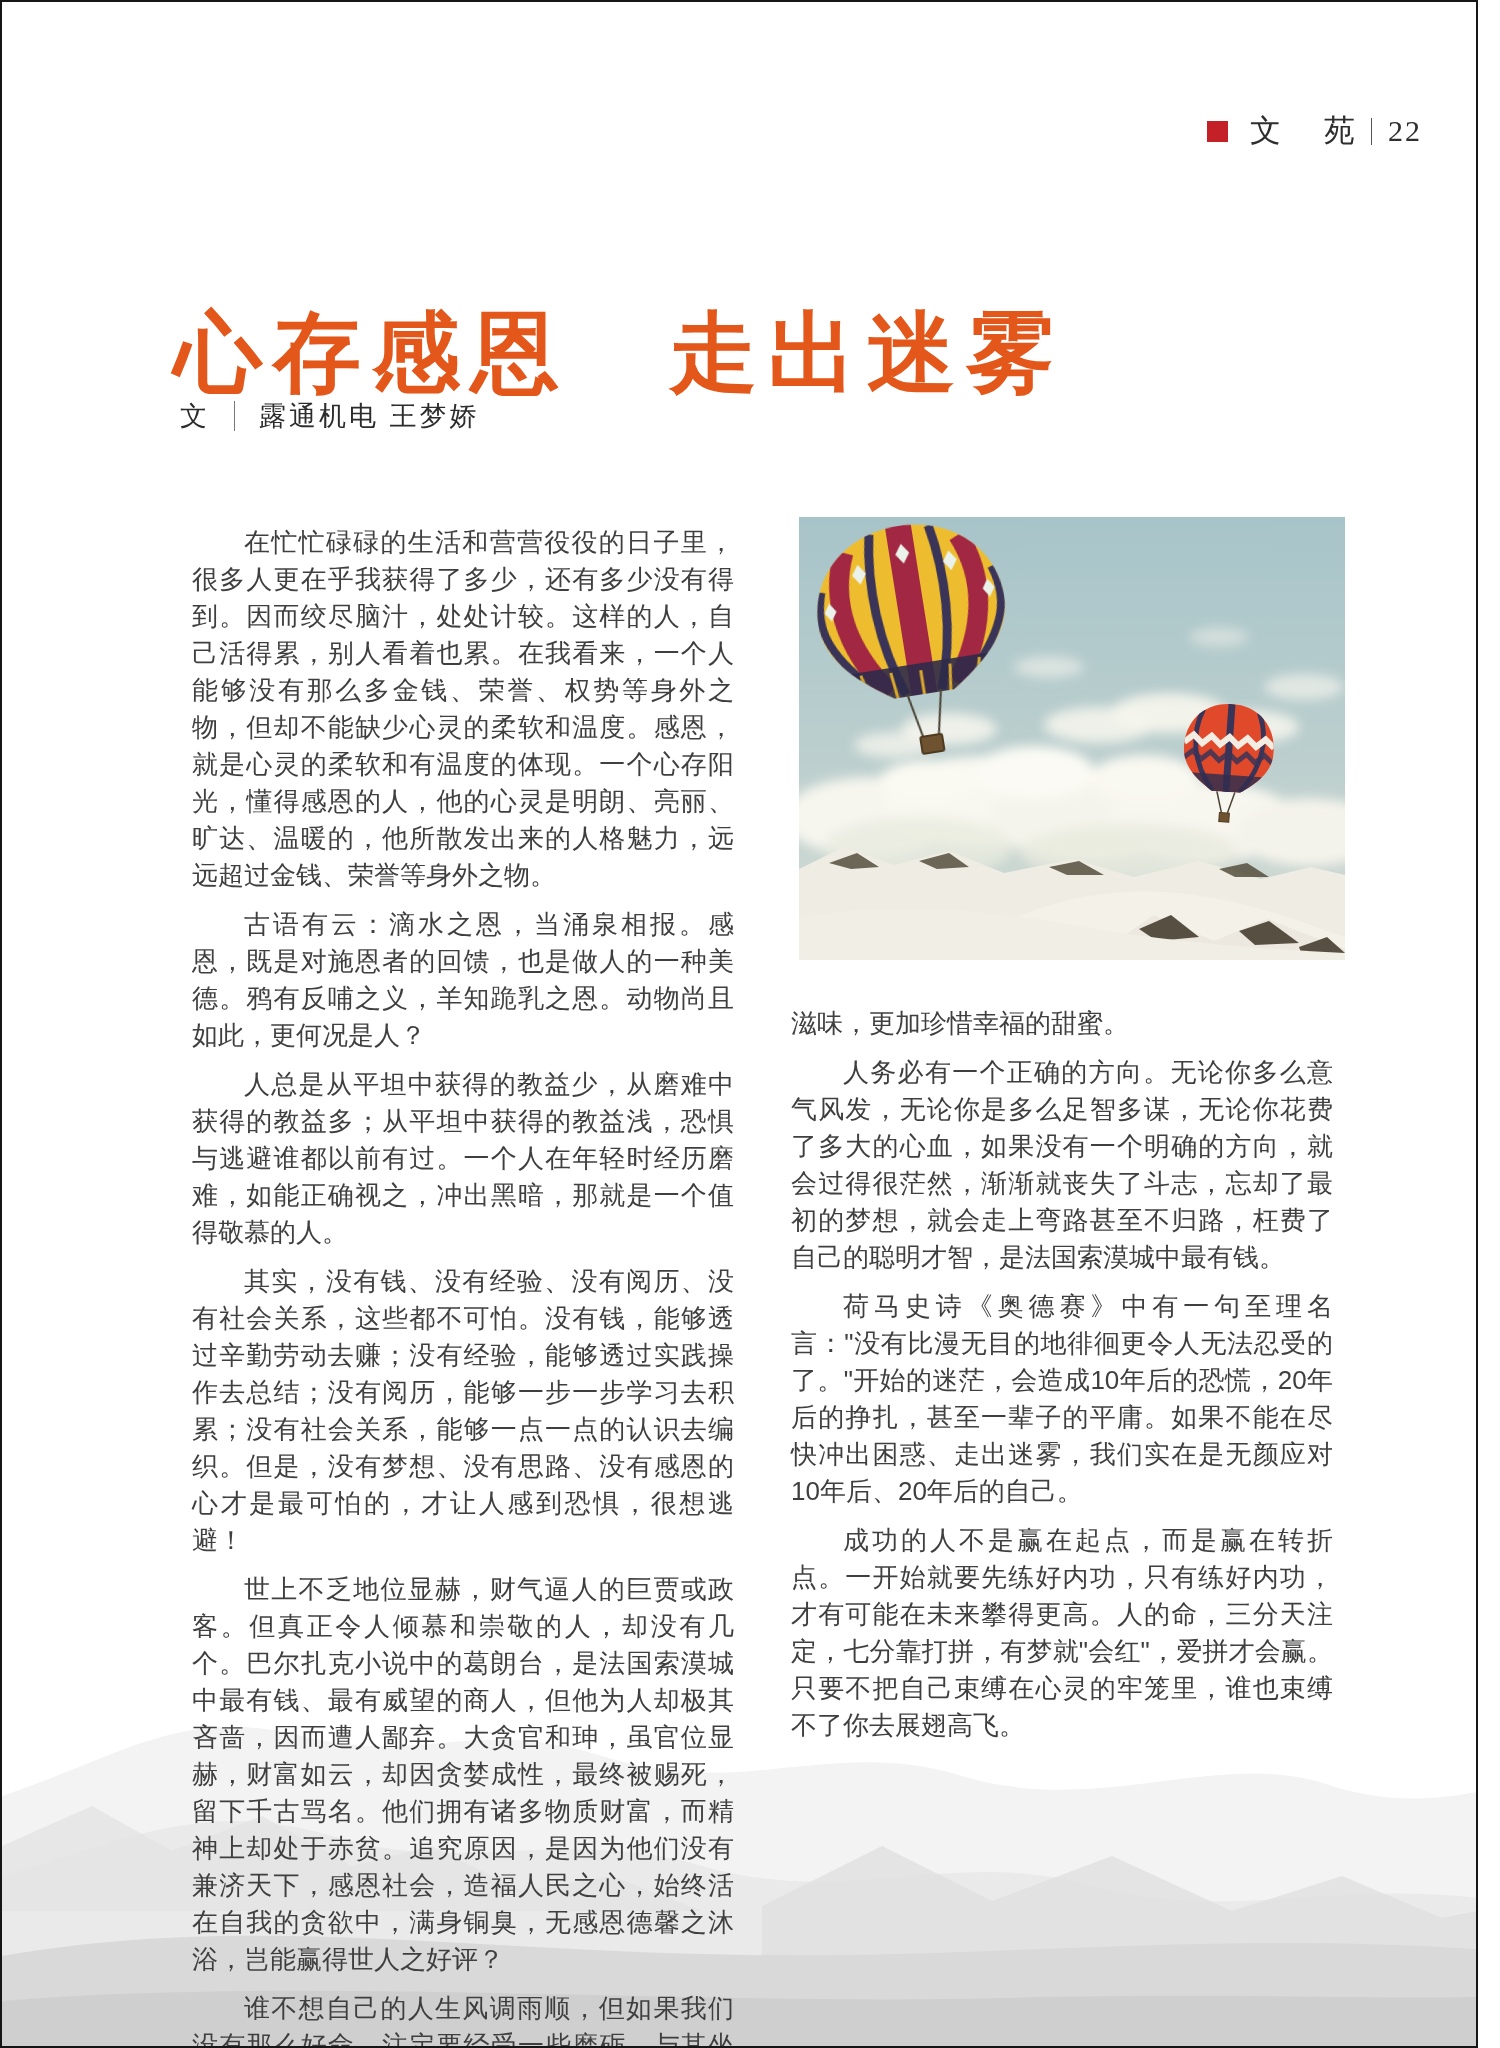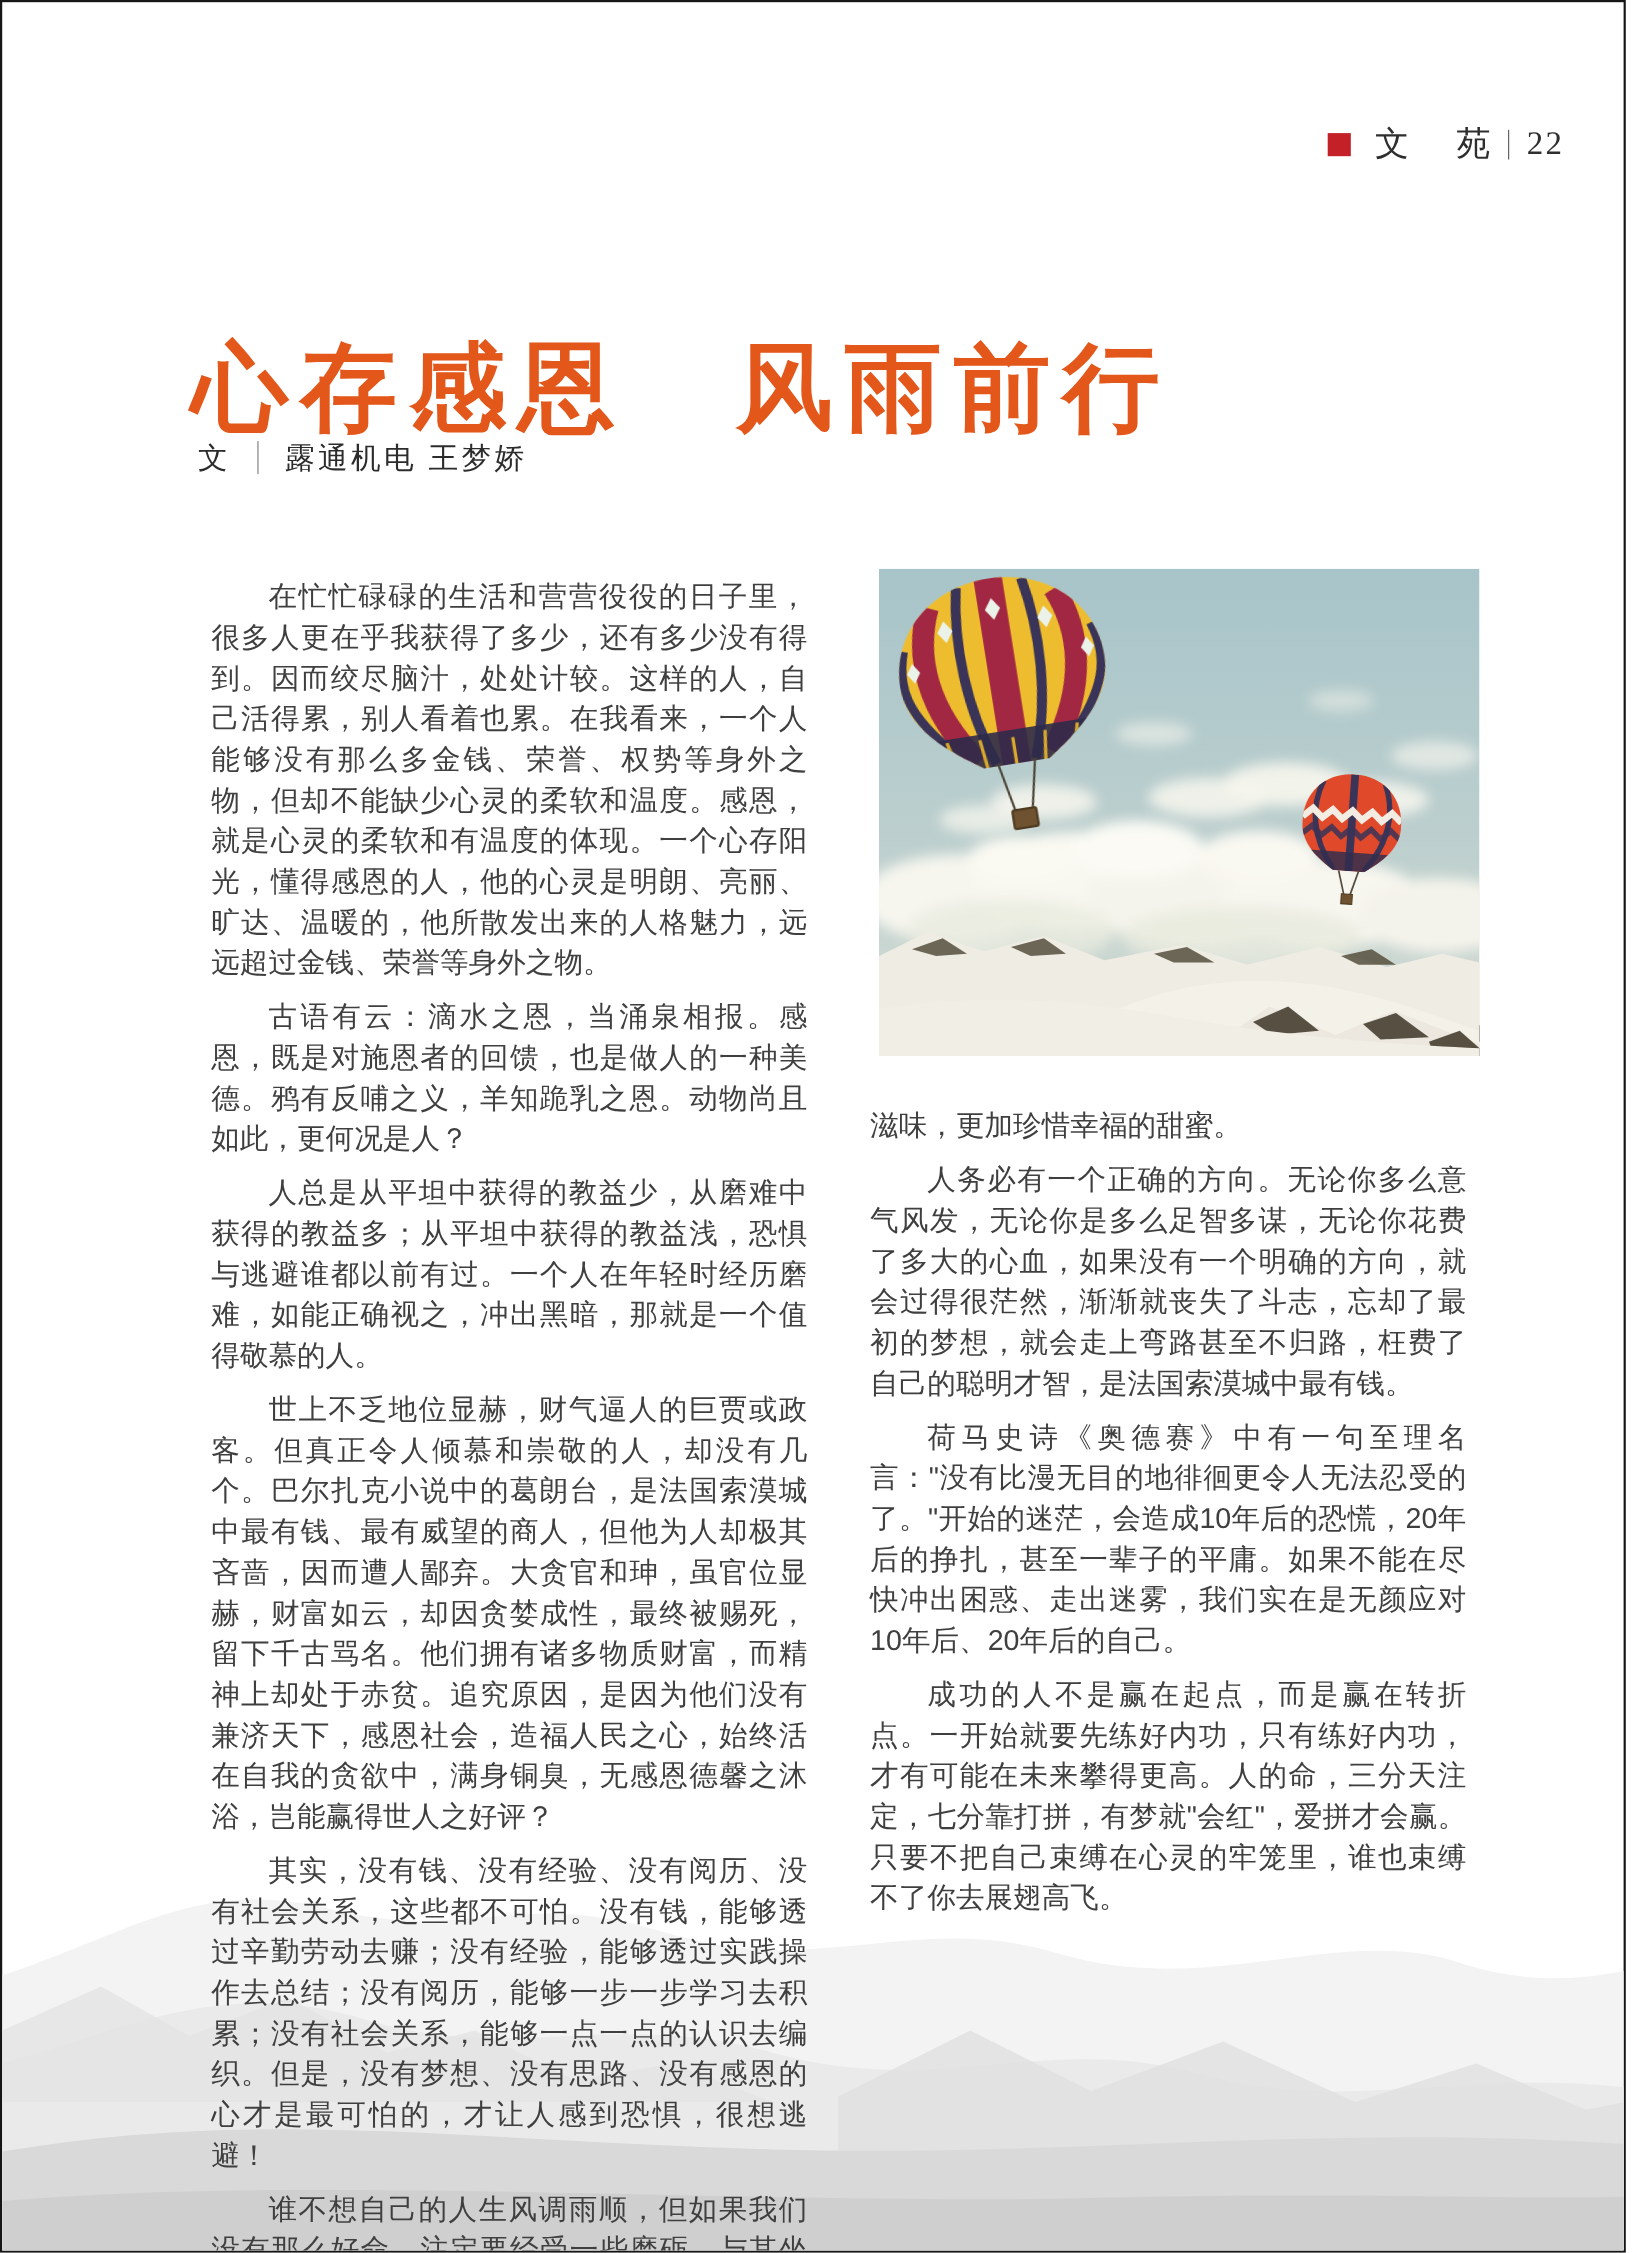--- a/index.html
+++ b/index.html
@@ -67,21 +67,21 @@
     <path d="M0,455 C300,430 700,460 1000,452 C1250,446 1400,455 1500,450 L1500,500 L0,500 Z" fill="#cfcfcf"></path>
   </svg>
 
   <div class="header">
     <span class="sq"></span>
     <span class="section">文　苑</span>
     <span class="divider"></span>
     <span class="pagenum">22</span>
   </div>
 
-  <h1 class="title">心存感恩　风雨前行</h1>
+  <h1 class="title">心存感恩　走出迷雾</h1>
 
   <div class="byline">
     <span>文</span>
     <span class="bar"></span>
     <span>露通机电  王梦娇</span>
   </div>
 
   <div class="photo">
     <svg width="546" height="443" viewBox="0 0 546 443" aria-hidden="true">
       <defs>
@@ -190,22 +190,22 @@
         <line x1="9" y1="45" x2="3" y2="66" stroke="#4a4436" stroke-width="1.5"></line>
         <rect x="-5" y="66" width="10" height="9" fill="#6f5230" stroke="#4e3a20"></rect>
       </g>
     </svg>
   </div>
 
   <div class="col col-left">
     <p class="indent">在忙忙碌碌的生活和营营役役的日子里，很多人更在乎我获得了多少，还有多少没有得到。因而绞尽脑汁，处处计较。这样的人，自己活得累，别人看着也累。在我看来，一个人能够没有那么多金钱、荣誉、权势等身外之物，但却不能缺少心灵的柔软和温度。感恩，就是心灵的柔软和有温度的体现。一个心存阳光，懂得感恩的人，他的心灵是明朗、亮丽、旷达、温暖的，他所散发出来的人格魅力，远远超过金钱、荣誉等身外之物。</p>
     <p class="indent">古语有云：滴水之恩，当涌泉相报。感恩，既是对施恩者的回馈，也是做人的一种美德。鸦有反哺之义，羊知跪乳之恩。动物尚且如此，更何况是人？</p>
     <p class="indent">人总是从平坦中获得的教益少，从磨难中获得的教益多；从平坦中获得的教益浅，恐惧与逃避谁都以前有过。一个人在年轻时经历磨难，如能正确视之，冲出黑暗，那就是一个值得敬慕的人。</p>
+    <p class="indent">其实，没有钱、没有经验、没有阅历、没有社会关系，这些都不可怕。没有钱，能够透过辛勤劳动去赚；没有经验，能够透过实践操作去总结；没有阅历，能够一步一步学习去积累；没有社会关系，能够一点一点的认识去编织。但是，没有梦想、没有思路、没有感恩的心才是最可怕的，才让人感到恐惧，很想逃避！</p>
     <p class="indent">世上不乏地位显赫，财气逼人的巨贾或政客。但真正令人倾慕和崇敬的人，却没有几个。巴尔扎克小说中的葛朗台，是法国索漠城中最有钱、最有威望的商人，但他为人却极其吝啬，因而遭人鄙弃。大贪官和珅，虽官位显赫，财富如云，却因贪婪成性，最终被赐死，留下千古骂名。他们拥有诸多物质财富，而精神上却处于赤贫。追究原因，是因为他们没有兼济天下，感恩社会，造福人民之心，始终活在自我的贪欲中，满身铜臭，无感恩德馨之沐浴，岂能赢得世人之好评？</p>
-    <p class="indent">其实，没有钱、没有经验、没有阅历、没有社会关系，这些都不可怕。没有钱，能够透过辛勤劳动去赚；没有经验，能够透过实践操作去总结；没有阅历，能够一步一步学习去积累；没有社会关系，能够一点一点的认识去编织。但是，没有梦想、没有思路、没有感恩的心才是最可怕的，才让人感到恐惧，很想逃避！</p>
     <p class="indent">谁不想自己的人生风调雨顺，但如果我们没有那么好命，注定要经受一些磨砺，与其坐等观望，何不用心前行，把苦难当作生活中的必修课呢？让我们感恩苦难，感谢它锻炼了我们有一颗勇敢而坚韧的心，感谢它赐予我们思考和智慧，感谢它让我懂得苦涩的</p>
   </div>
 
   <div class="col col-right">
     <p>滋味，更加珍惜幸福的甜蜜。</p>
     <p class="indent">人务必有一个正确的方向。无论你多么意气风发，无论你是多么足智多谋，无论你花费了多大的心血，如果没有一个明确的方向，就会过得很茫然，渐渐就丧失了斗志，忘却了最初的梦想，就会走上弯路甚至不归路，枉费了自己的聪明才智，是法国索漠城中最有钱。</p>
     <p class="indent">荷马史诗《奥德赛》中有一句至理名言："没有比漫无目的地徘徊更令人无法忍受的了。"开始的迷茫，会造成10年后的恐慌，20年后的挣扎，甚至一辈子的平庸。如果不能在尽快冲出困惑、走出迷雾，我们实在是无颜应对10年后、20年后的自己。</p>
     <p class="indent">成功的人不是赢在起点，而是赢在转折点。一开始就要先练好内功，只有练好内功，才有可能在未来攀得更高。人的命，三分天注定，七分靠打拼，有梦就"会红"，爱拼才会赢。只要不把自己束缚在心灵的牢笼里，谁也束缚不了你去展翅高飞。</p>
   </div>
 

